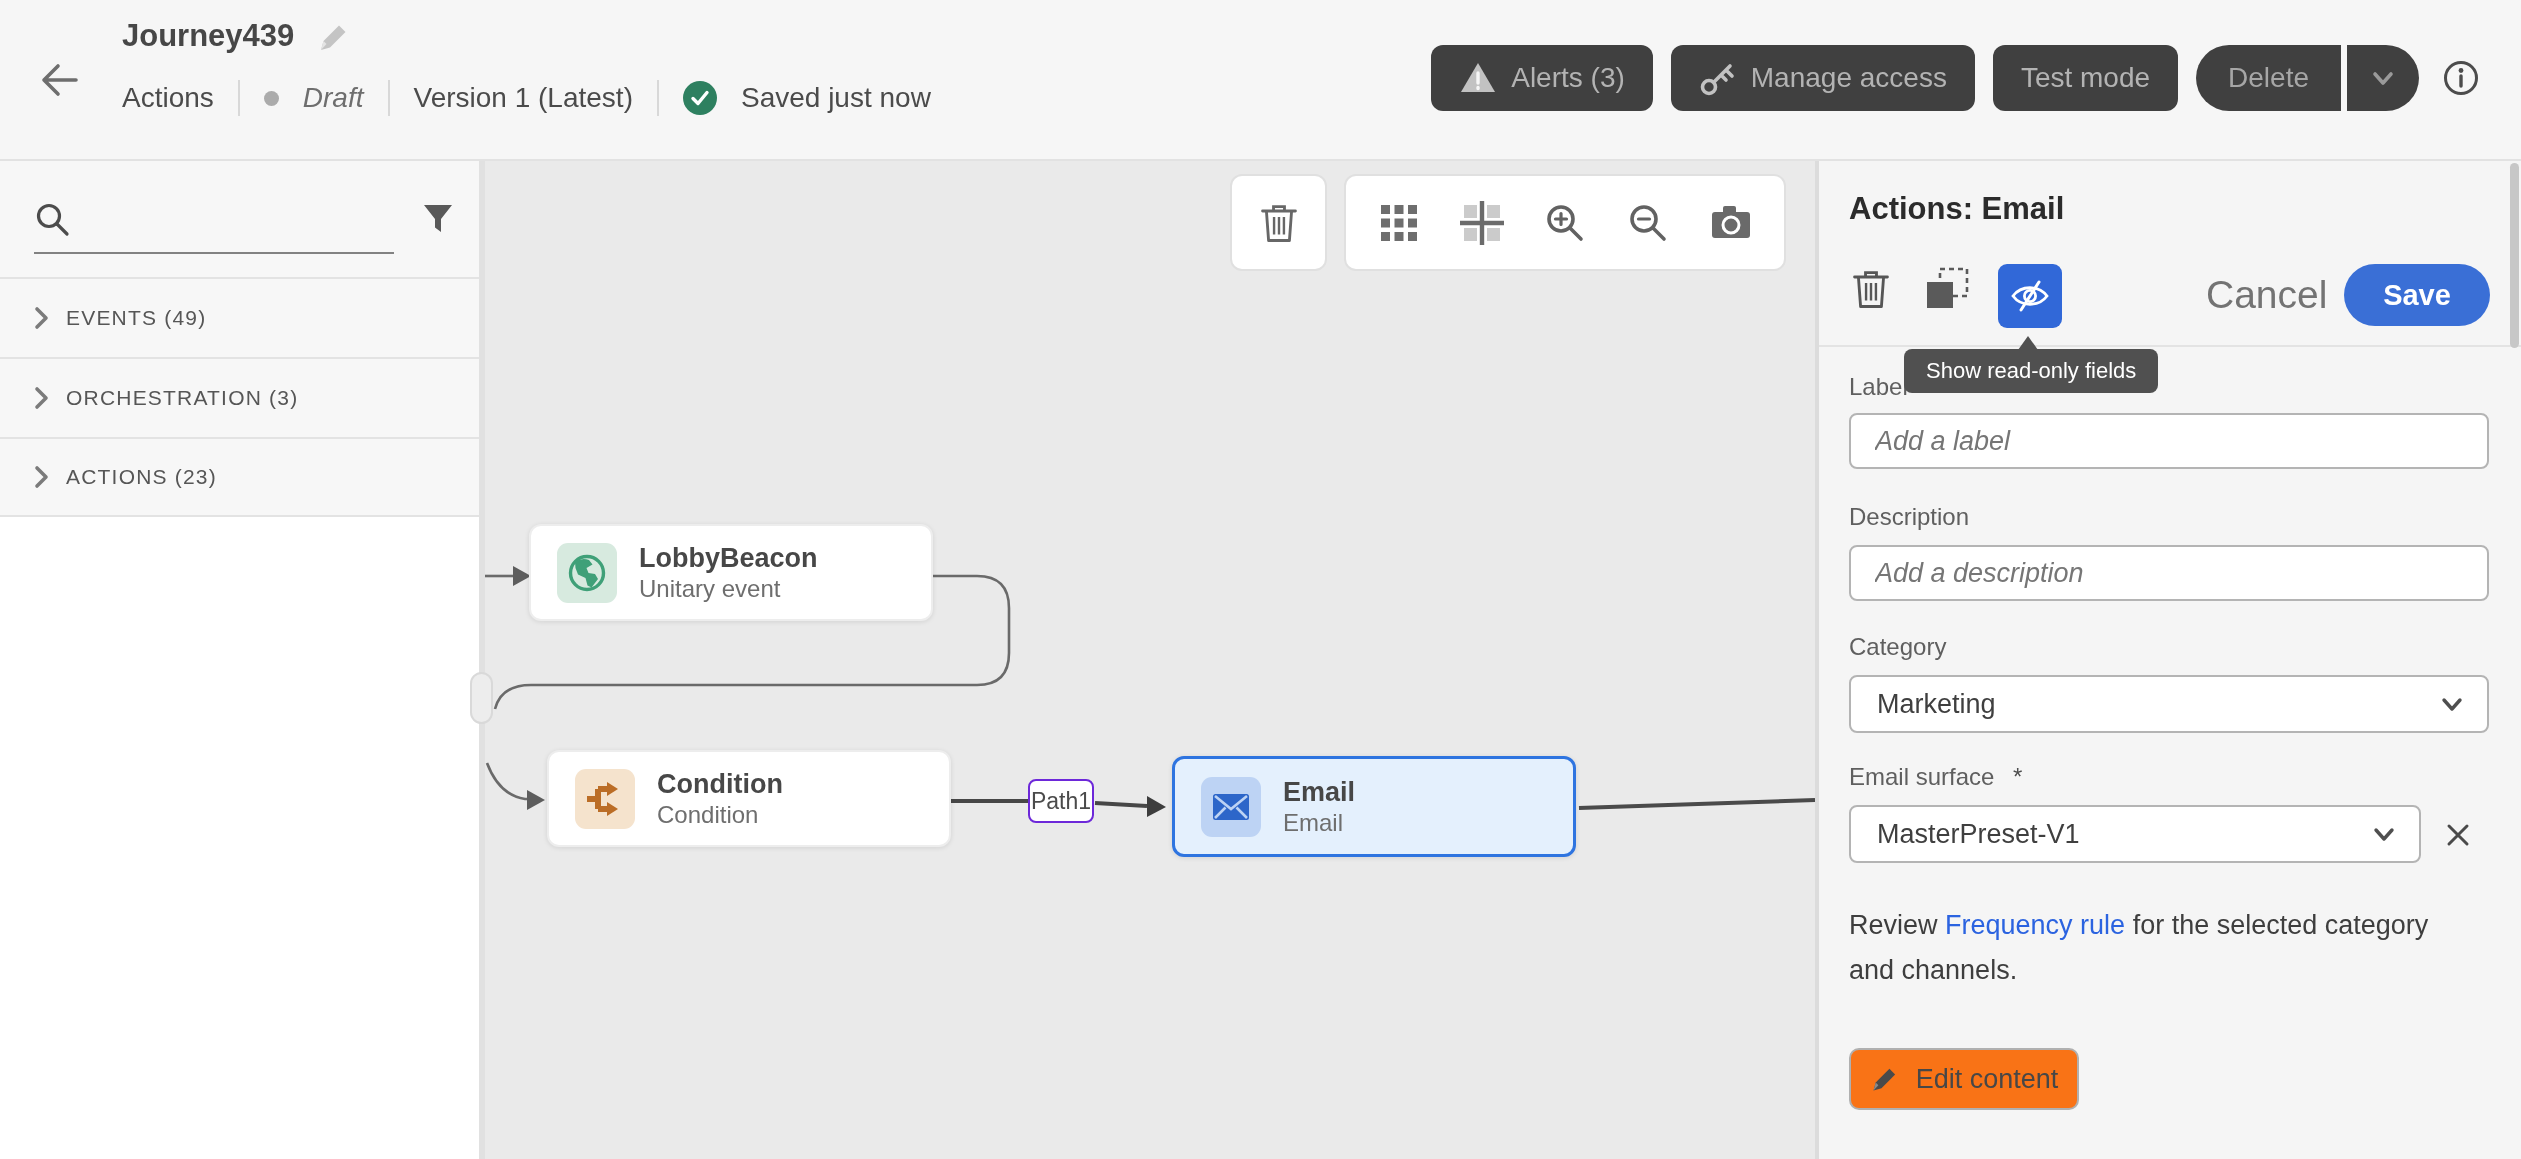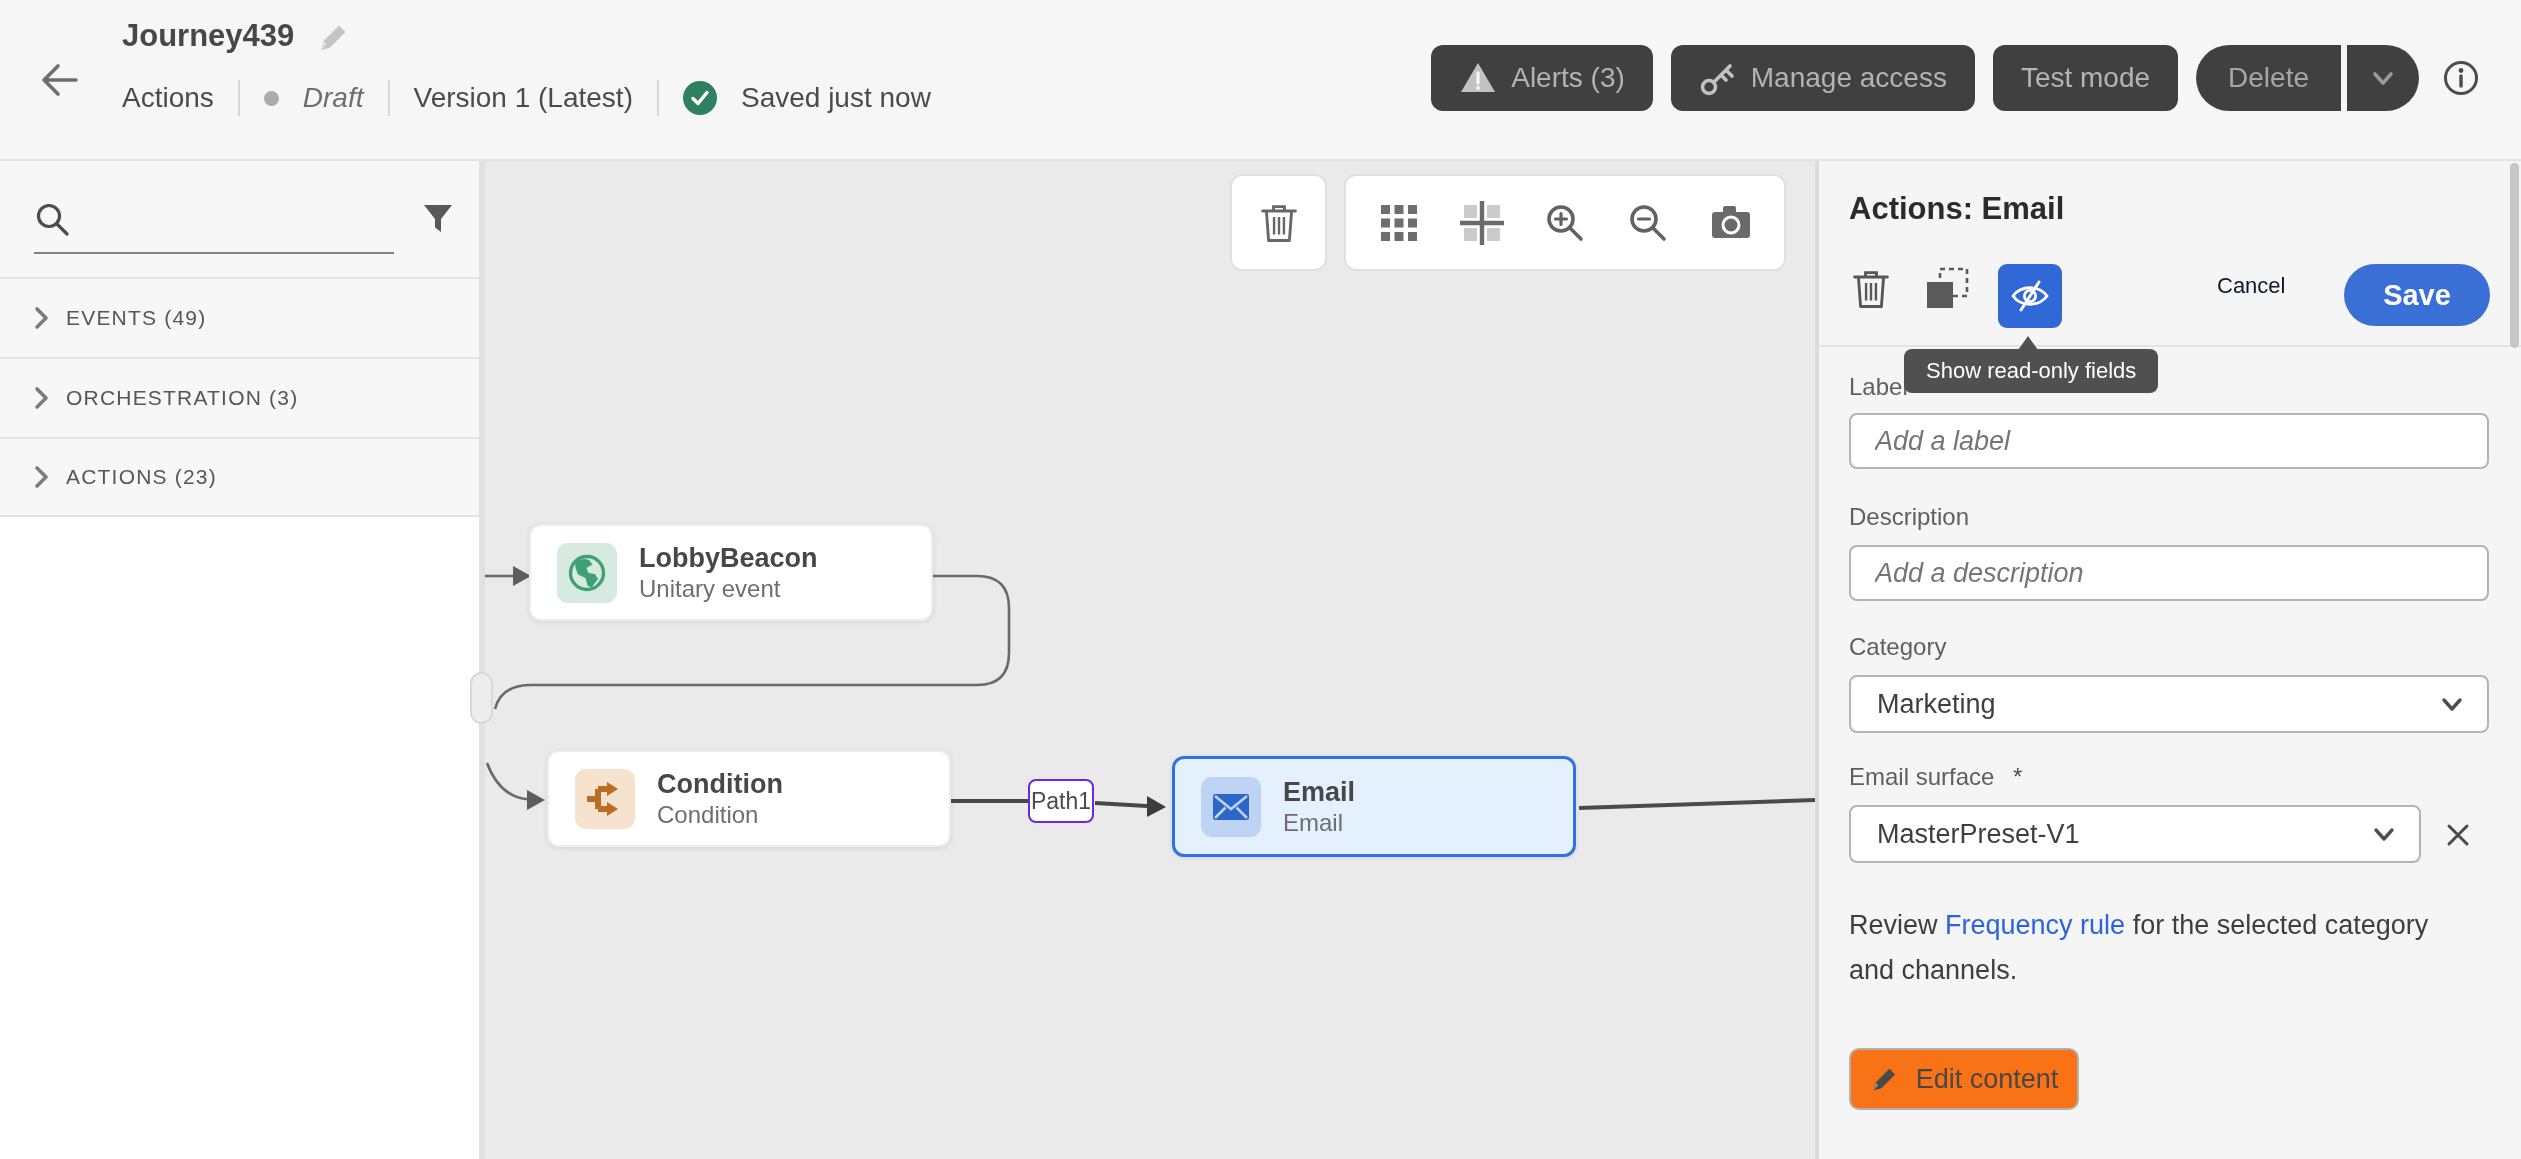--- a/index.html
+++ b/index.html
@@ -74,21 +74,21 @@
   .node-title{font-size:27px;font-weight:bold;color:#474747;line-height:1}
   .node-sub{font-size:24px;color:#6e6e6e;line-height:1}
   .path-label{position:absolute;left:543px;top:618px;width:66px;height:44px;background:#fff;border:2px solid #6d28d9;border-radius:8px;
               display:flex;align-items:center;justify-content:center;font-size:23px;color:#4b4b4b;cursor:pointer}
 
   
   .panel{position:absolute;left:1815px;top:161px;width:706px;height:998px;background:var(--panel-bg);border-left:4px solid #dcdcdc}
   .panel-title{position:absolute;left:30px;top:30px;font-size:31px;font-weight:bold;color:#2b2b2b}
   .p-iconbtn{position:absolute;width:56px;height:56px;display:flex;align-items:center;justify-content:center;cursor:pointer}
   .eye-btn{position:absolute;left:179px;top:103px;width:64px;height:64px;border-radius:9px;background:var(--accent-blue);display:flex;align-items:center;justify-content:center;cursor:pointer}
-  .cancel-btn{position:absolute;left:398px;top:112px;font-size:22px;color:#0f172a;cursor:pointer}
+  .cancel-btn{position:absolute;left:387px;top:112px;font-size:39px;color:#737373;cursor:pointer}
   .save-btn{position:absolute;left:525px;top:103px;width:146px;height:62px;border-radius:31px;background:var(--save-blue);
             display:flex;align-items:center;justify-content:center;color:#fff;font-size:29px;font-weight:bold;cursor:pointer}
   .p-divider{position:absolute;left:0;top:184px;width:100%;height:2px;background:#e3e3e3}
   .tooltip{position:absolute;left:85px;top:188px;background:var(--tooltip-bg);color:#fff;font-size:22px;padding:9px 22px;border-radius:8px;white-space:nowrap;z-index:8}
   .tooltip::before{content:"";position:absolute;top:-13px;left:114px;border-style:solid;border-width:0 10px 14px 10px;border-color:transparent transparent var(--tooltip-bg) transparent}
   .field-label{position:absolute;font-size:24px;color:#5f5f5f}
   .text-input{position:absolute;width:640px;height:56px;background:#fff;border:2px solid #b4b4b4;border-radius:8px;
               font-size:27px;color:#404040;padding:0 24px;font-family:"Liberation Sans",sans-serif;outline:none}
   .text-input::placeholder{font-style:italic;color:#767676}
   .select{position:absolute;height:58px;background:#fff;border:2px solid #b4b4b4;border-radius:8px;display:flex;align-items:center;

